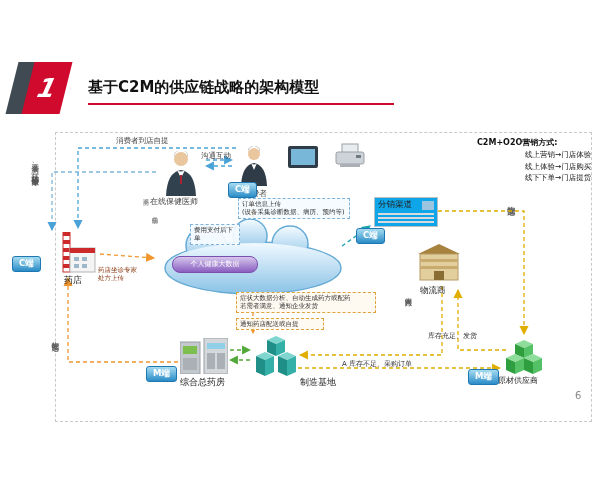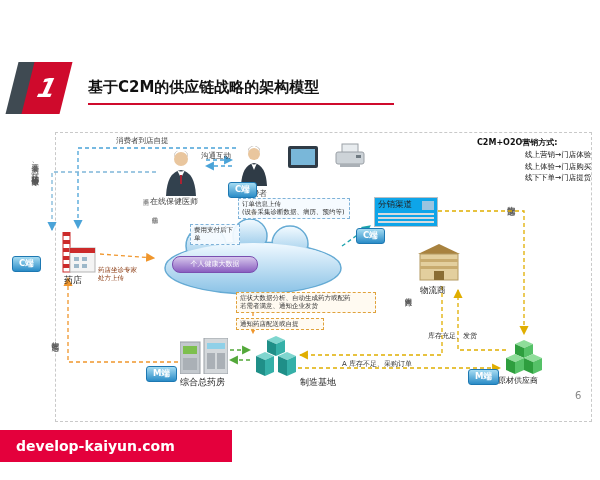--- a/index.html
+++ b/index.html
@@ -251,18 +251,15 @@
   <div class="node-label" style="left:498px;top:375px;font-size:8px;">原材供应商</div>
   <div class="badge" style="left:468px;top:369px;">M端</div>
 
   <div class="marketing">
     <div class="mt">C2M+O2O营销方式:</div>
     <div class="mi">线上营销→门店体验</div>
     <div class="mi">线上体验→门店购买</div>
     <div class="mi">线下下单→门店提货</div>
   </div>
 
-  <div class="footer">
-    <span>develop-kaiyun.com</span>
-  </div>
   <div class="pagenum">6</div>
 
 </div>
 
 </body></html>

